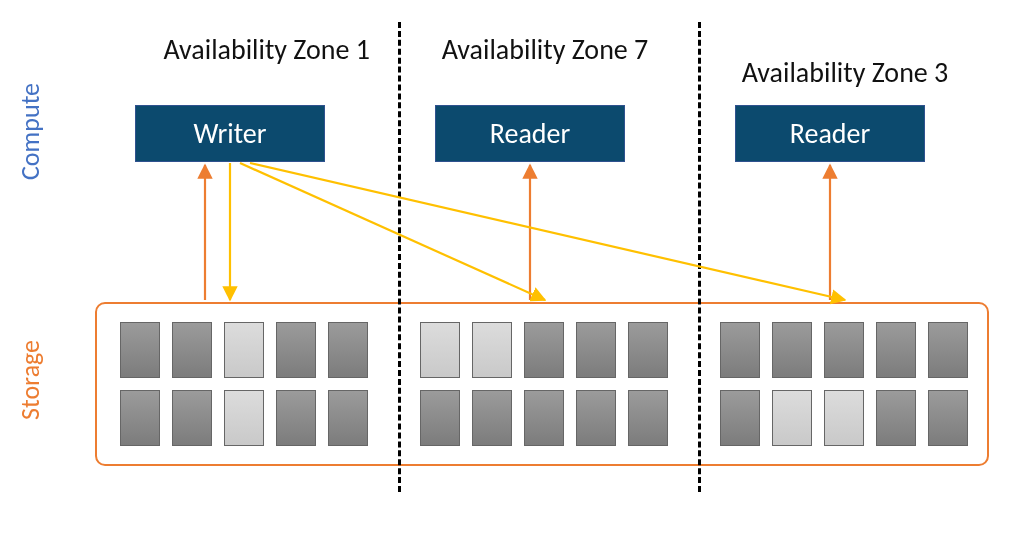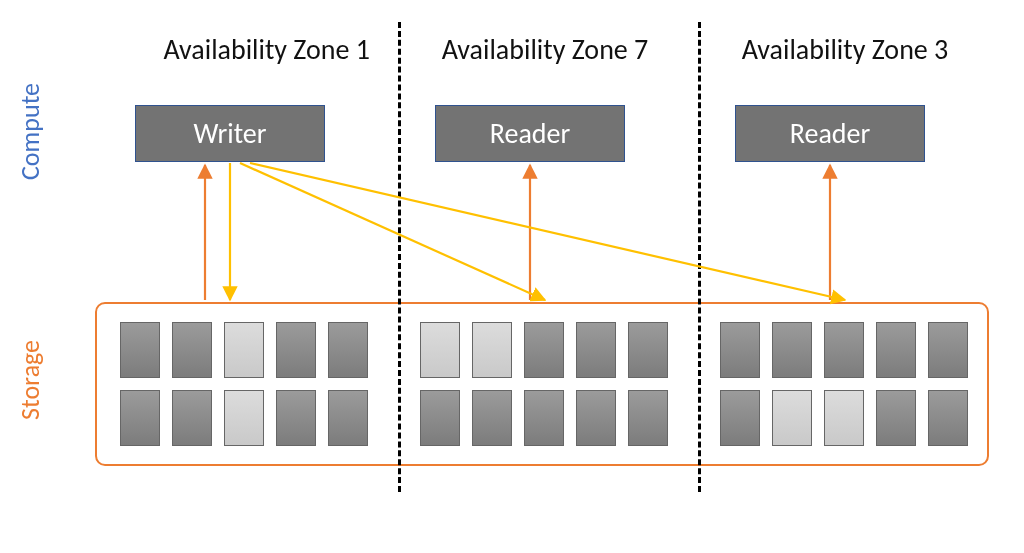--- a/index.html
+++ b/index.html
@@ -26,21 +26,21 @@
   }
   .az-header {
     position: absolute;
     top: 32px;
     font-size: 28px;
     color: #111111;
     text-align: center;
   }
   .node-box {
     position: absolute;
-    background: #737373;
+    background: #0c4a6e;
     border: 1px solid #2f528f;
     color: #ffffff;
     font-size: 28px;
     display: flex;
     align-items: center;
     justify-content: center;
     height: 55px;
     width: 188px;
   }
   .storage-frame {
@@ -98,21 +98,21 @@
   <div class="az-header" style="left:110px; width:260px;text-align:right;">Availability Zone 1</div>
   <div class="node-box" style="left:135px; top:105px;">
     <span>Writer</span>
   </div>
 
   <div class="az-header" style="left:415px; width:260px;">Availability Zone 7</div>
   <div class="node-box" style="left:435px; top:105px;">
     <span>Reader</span>
   </div>
 
-  <div class="az-header" style="left:715px; width:260px;">Availability Zone 3</div>
+  <div class="az-header" style="left:715px; width:260px;margin-top:23px;">Availability Zone 3</div>
   <div class="node-box" style="left:735px; top:105px;">
     <span>Reader</span>
   </div>
 
   <div class="storage-frame" style="left:95px; top:302px; width:890px; height:160px;"></div>
 
   <div class="block-grid" id="grid-0" style="left:120px; top:322px;">
       <div class="block b-dark"></div>
       <div class="block b-dark"></div>
       <div class="block b-light"></div>

